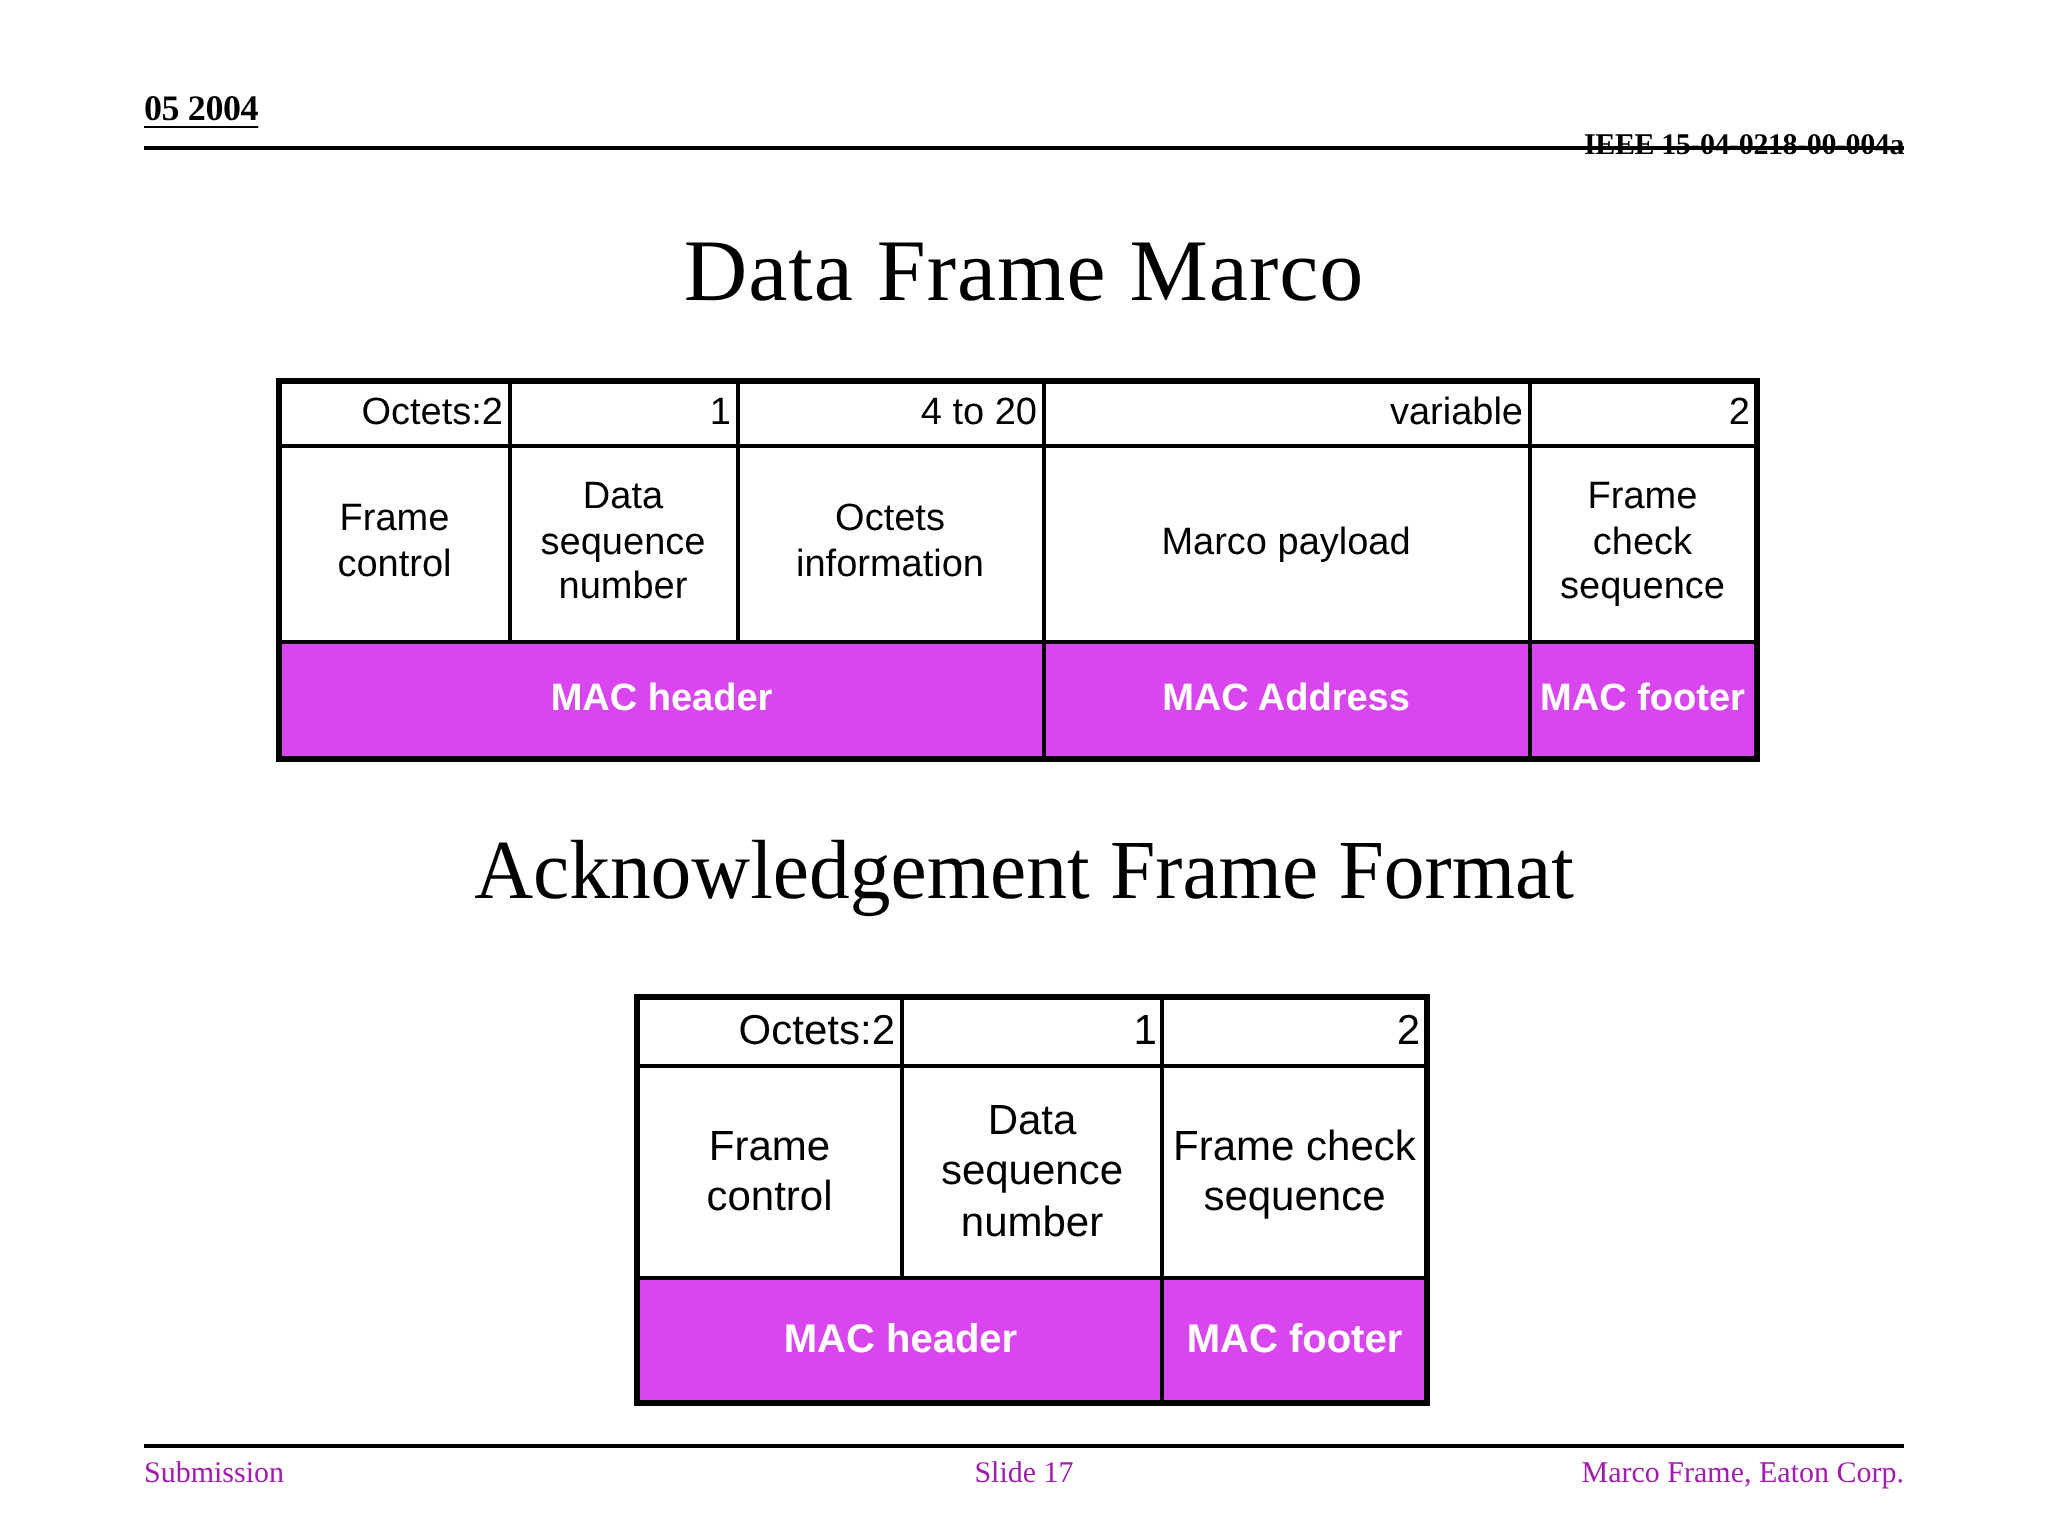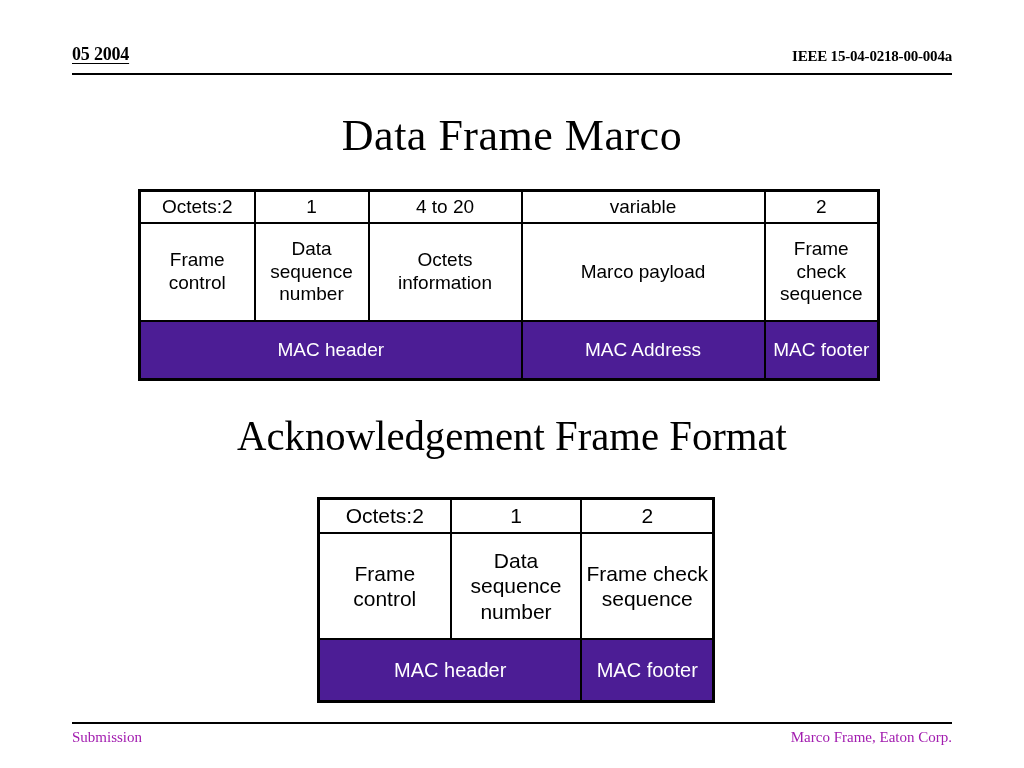--- a/index.html
+++ b/index.html
@@ -31,21 +31,21 @@
     font-family: "Liberation Serif", serif;
     font-weight: bold;
     font-size: 18px;
     letter-spacing: -0.2px;
     text-decoration: underline;
     text-underline-offset: 3px;
   }
   .slide-header .hdr-right {
     position: absolute;
     right: 0;
-    top: 4px;
+    top: 21px;
     font-family: "Liberation Serif", serif;
     font-weight: bold;
     font-size: 15px;
     letter-spacing: -0.2px;
     white-space: nowrap;
   }
   .hdr-rule {
     position: absolute;
     left: 72px;
     top: 73px;
@@ -91,29 +91,30 @@
     font-family: "Liberation Sans", sans-serif;
     font-size: 19px;
     line-height: 1.20;
     color: #000000;
     background: #ffffff;
     padding: 0 2px;
   }
   .frame-table td.octet-cell {
     height: 30px;
     font-size: 19px;
+    text-align: right;
   }
   .frame-table td.field-cell {
     height: 96px;
   }
   .frame-table td.mac-cell {
     height: 56px;
-    background: #4c1d95;
+    background: #d946ef;
     color: #ffffff;
-    font-weight: normal;
+    font-weight: bold;
     font-size: 19px;
   }
 
   
   #table-data {
     left: 138px;
     top: 189px;
     width: 739px;
   }
   
@@ -215,14 +216,15 @@
     <tr>
       <td class="mac-cell" colspan="2">MAC header</td>
       <td class="mac-cell">MAC footer</td>
     </tr>
   </tbody>
 </table>
 
 <div class="foot-rule"></div>
 <div class="slide-footer">
   <div class="ft-left">Submission</div>
+  <div class="ft-center">Slide 17</div>
   <div class="ft-right">Marco Frame, Eaton Corp.</div>
 </div>
 
 </body></html>

